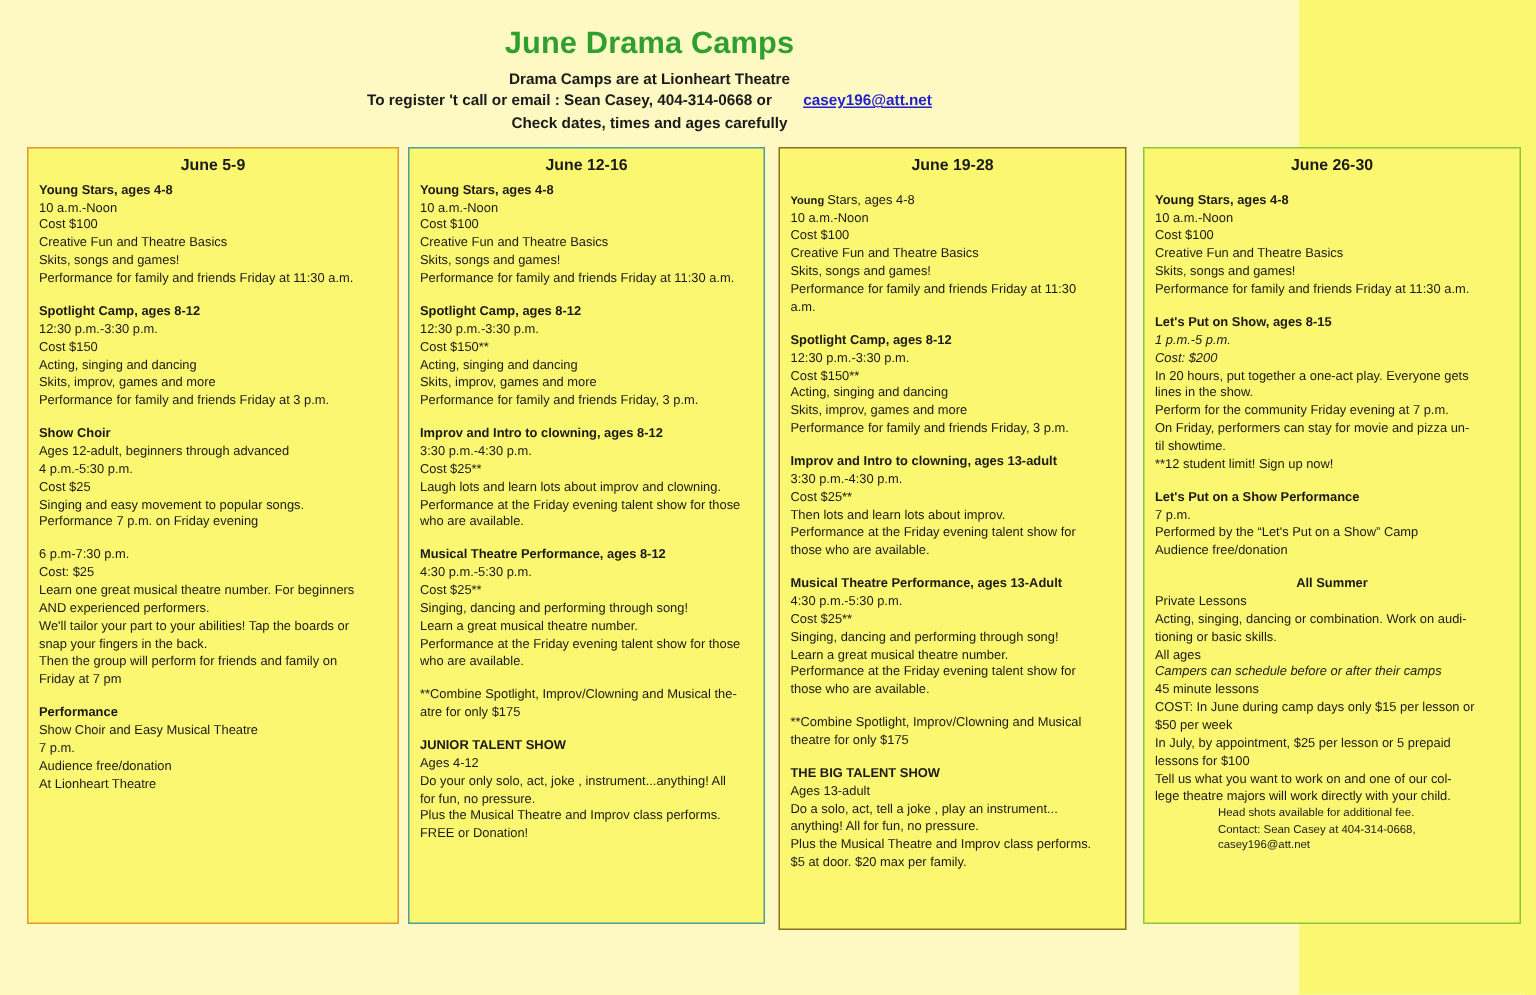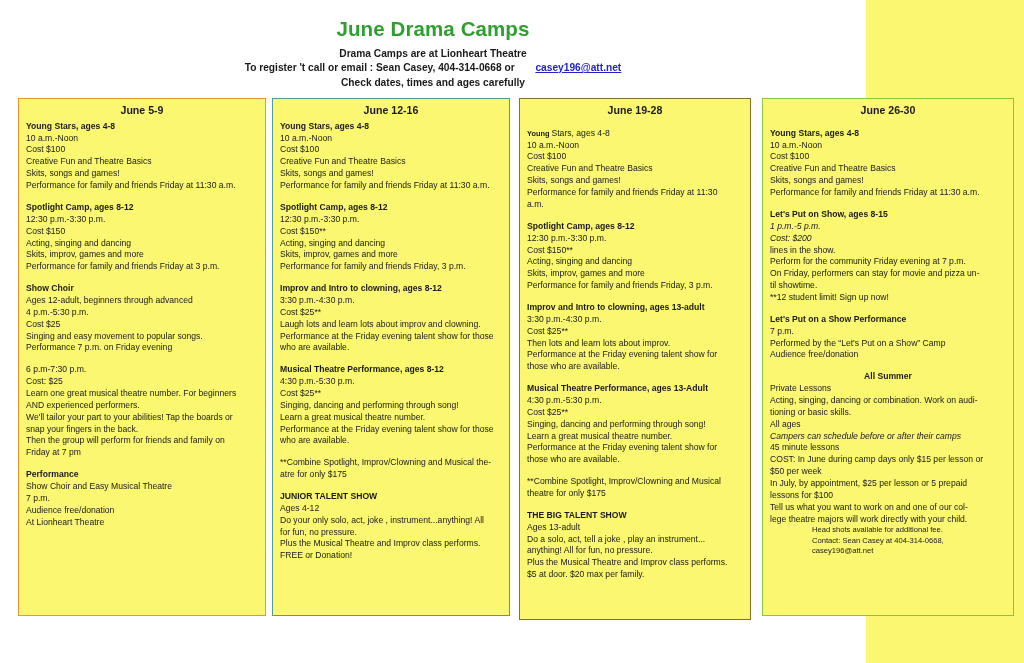--- a/index.html
+++ b/index.html
@@ -12,21 +12,21 @@
     height: 663px;
     background: #FBF770;
     font-family: "Liberation Sans", sans-serif;
     color: #1a1a1a;
     overflow: hidden;
   }
   .page {
     position: relative;
     width: 866px;
     height: 663px;
-    background: #ffffff;
+    background: #fef9c3;
     box-sizing: border-box;
   }
 
   
   .header {
     text-align: center;
     padding-top: 17px;
   }
   .main-title {
     font-size: 20.5px;
@@ -269,20 +269,21 @@
             <div class="ln">10 a.m.-Noon</div>
             <div class="ln">Cost $100</div>
             <div class="ln">Creative Fun and Theatre Basics</div>
             <div class="ln">Skits, songs and games!</div>
             <div class="ln">Performance for family and friends Friday at 11:30 a.m.</div>
           </div>
           <div class="block">
             <div class="hd">Let's Put on Show, ages 8-15</div>
             <div class="ln it">1 p.m.-5 p.m.</div>
             <div class="ln it">Cost: $200</div>
+            <div class="ln">In 20 hours, put together a one-act play. Everyone gets</div>
             <div class="ln">lines in the show.</div>
             <div class="ln">Perform for the community Friday evening at 7 p.m.</div>
             <div class="ln">On Friday, performers can stay for movie and pizza  un-</div>
             <div class="ln">til showtime.</div>
             <div class="ln">**12 student limit! Sign up now!</div>
           </div>
           <div class="block">
             <div class="hd">Let's Put on a Show Performance</div>
             <div class="ln">7 p.m.</div>
             <div class="ln">Performed by the “Let's Put on a Show” Camp</div>

